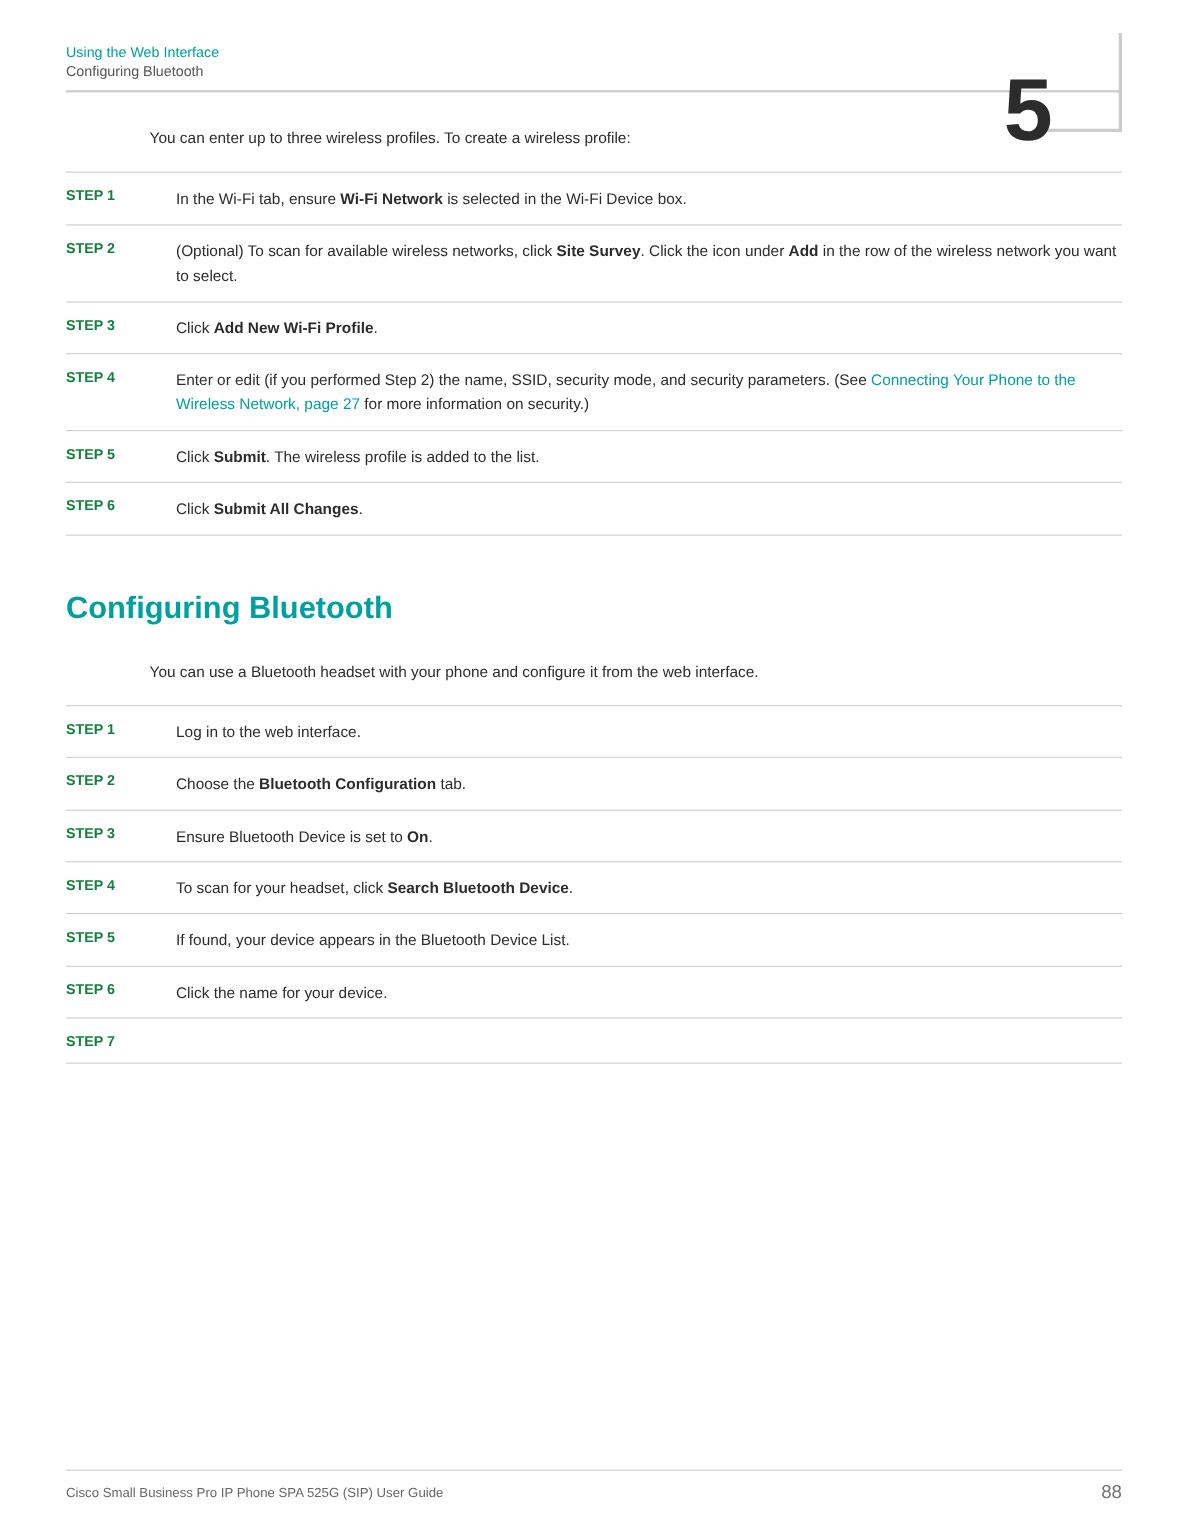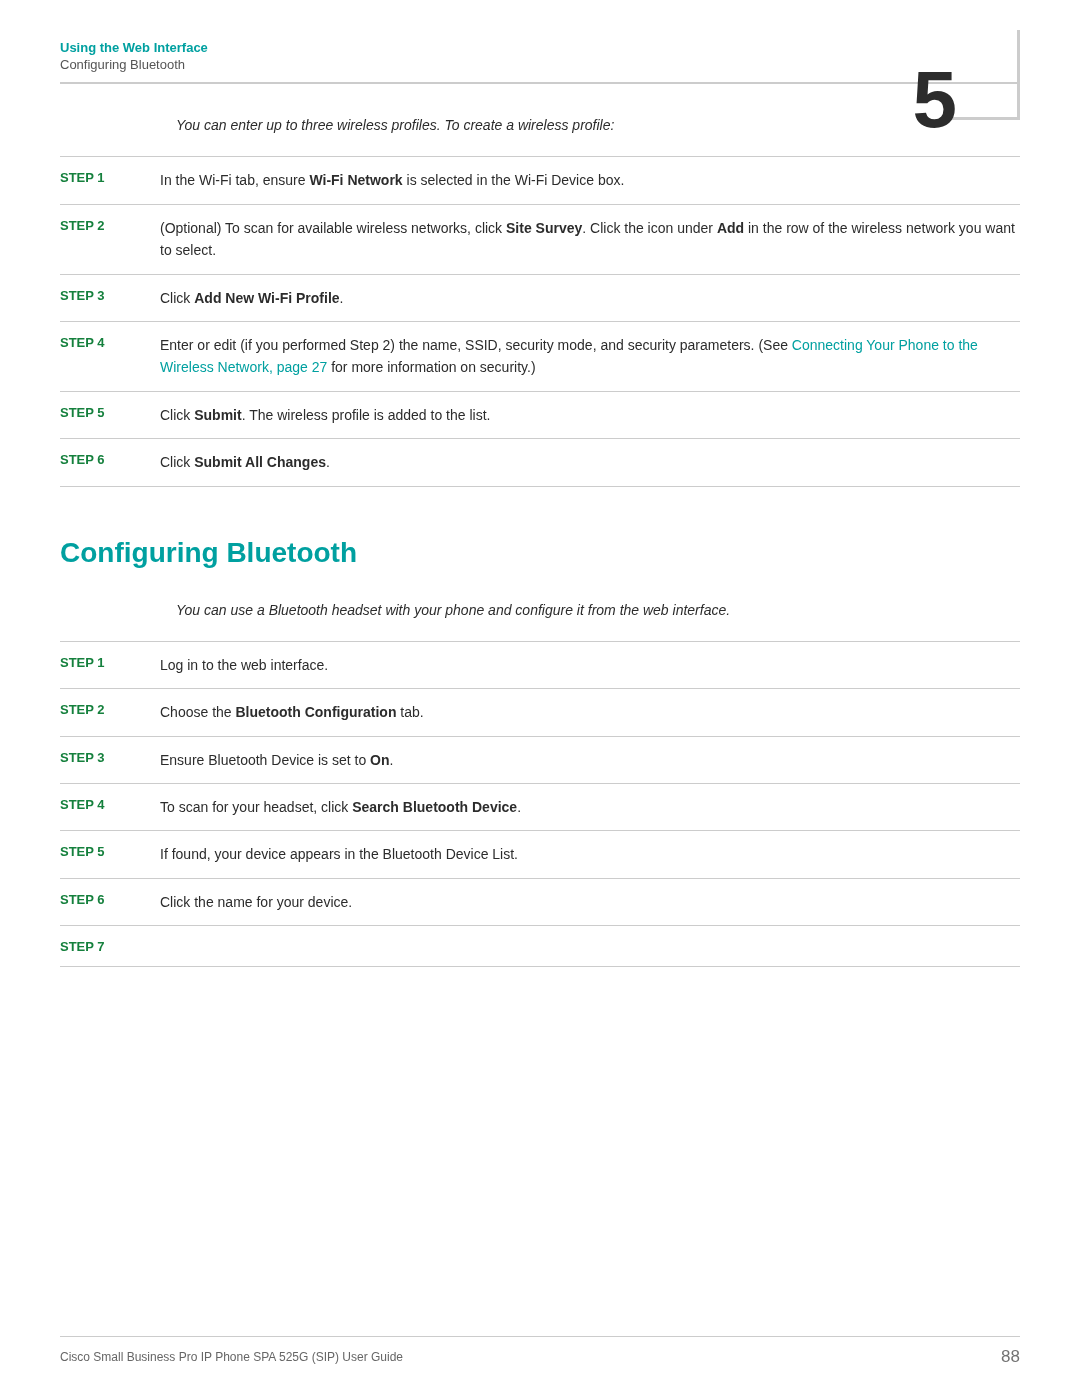--- a/index.html
+++ b/index.html
@@ -32,21 +32,21 @@
       position: relative;
     }
 
     .breadcrumb-section {
       display: flex;
       flex-direction: column;
     }
 
     .breadcrumb-top {
       font-size: 13px;
-      font-weight: bold;
+      font-weight: normal;
       color: #00a0a0;
     }
 
     .breadcrumb-sub {
       font-size: 13px;
       color: #555;
       margin-top: 2px;
     }
 
     .chapter-number {
@@ -67,25 +67,24 @@
 
     
     .content {
       padding: 0 60px;
     }
 
     
     .intro-para {
       margin-top: 30px;
       margin-bottom: 20px;
-      margin-left: 116px;
+      margin-left: 76px;
       font-size: 14px;
       line-height: 1.6;
       color: #2c2c2c;
-      font-style: italic;
     }
 
     
     .steps-container {
       border-top: 1px solid #cccccc;
     }
 
     .step-row {
       display: flex;
       align-items: flex-start;

